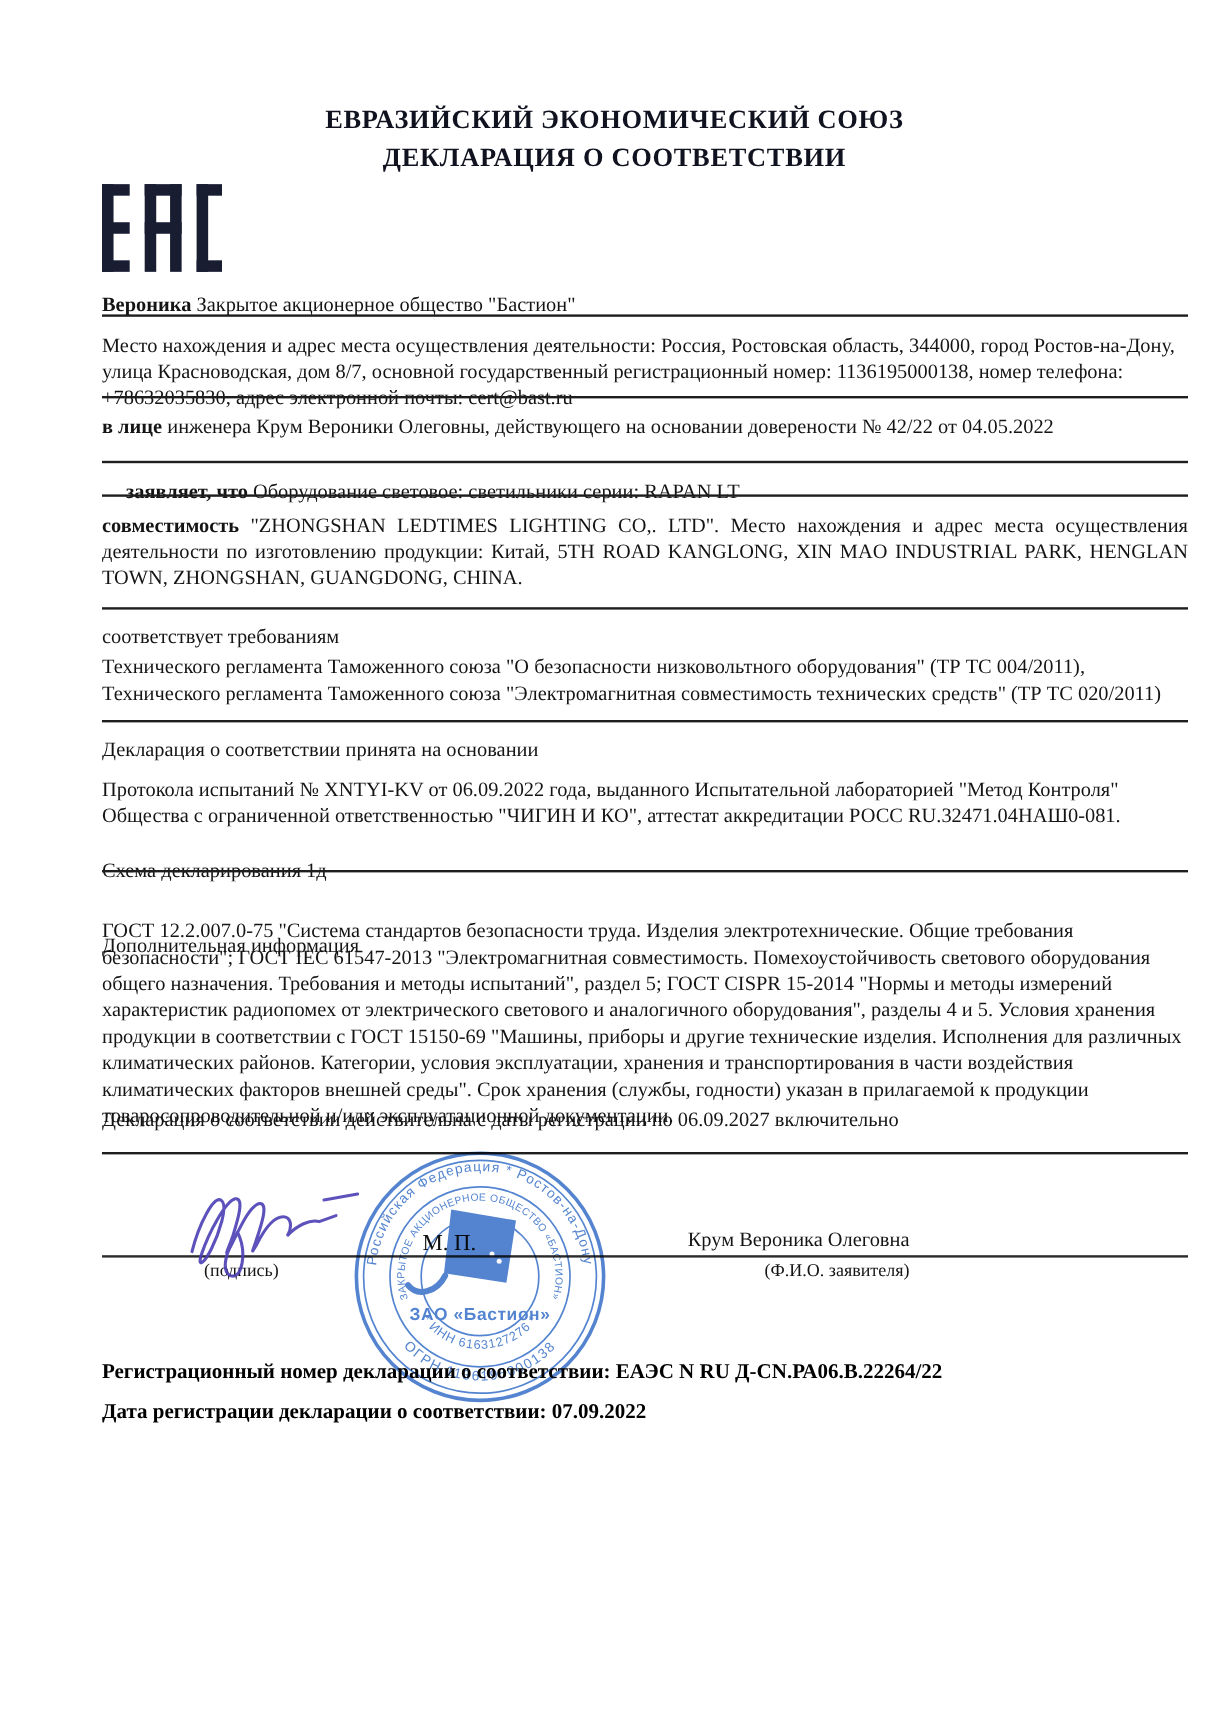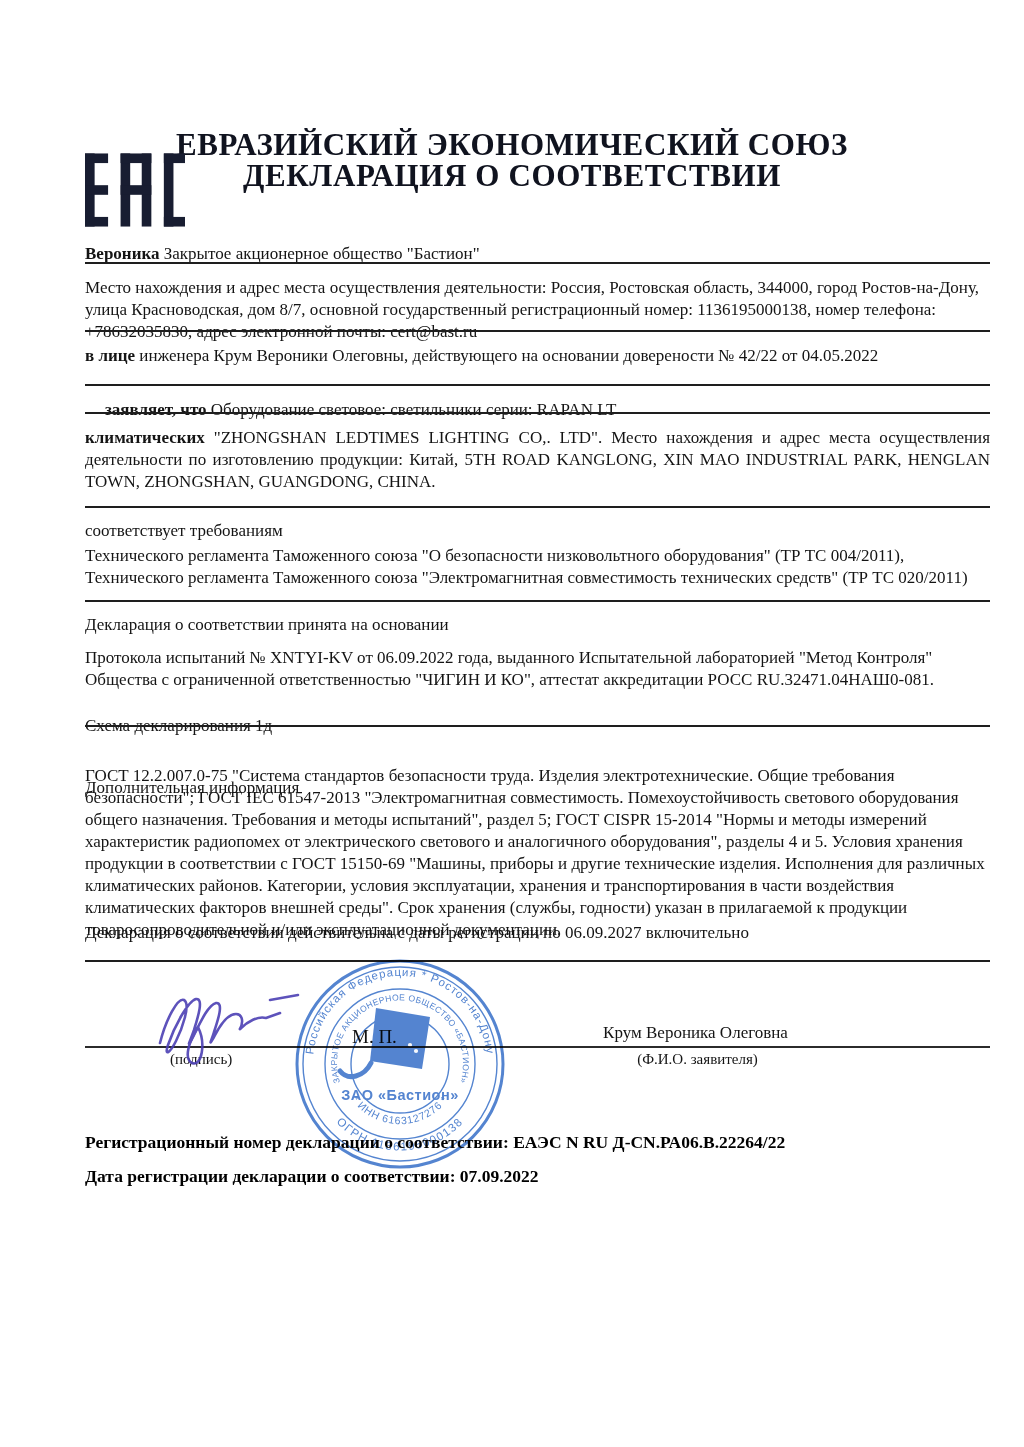--- a/index.html
+++ b/index.html
@@ -4,23 +4,22 @@
 <style>
   html,body { margin:0; padding:0; }
   body { background:#ffffff; }
   .page {
     position:relative; width:1024px; height:1447px; background:#ffffff;
     font-family:"Liberation Serif", serif; color:#141414; overflow:hidden;
   }
   .abs { position:absolute; }
   .titles {
     left:0; top:84px; width:1024px; text-align:center;
-    font-weight:bold; font-size:31px; line-height:31px; letter-spacing:0.6px;
+    font-weight:bold; font-size:22px; line-height:31px; letter-spacing:0.6px;
     color:#10131f;
-    margin-top:45px;
   }
   .sec { left:85px; width:905px; font-size:17px; line-height:22px; }
   .sec b { font-weight:bold; }
   .hr { left:85px; width:905px; height:2px; background:#1e1e1e; }
   .just { text-align:justify; }
   .mp { font-size:19px; color:#111; }
   .cap { font-size:15px; }
   .center { text-align:center; }
   .boldline { font-weight:normal; }
   .regline { left:85px; width:905px; font-size:17.5px; font-weight:bold; color:#000000; }
@@ -68,42 +67,42 @@
   </p>
   <div class="abs hr" style="top:384px;"></div>
 
   <p class="abs sec" style="top:382px;margin-left:20px;">
     <b>заявляет, что</b>
     <span>Оборудование световое: светильники серии: RAPAN LT</span>
   </p>
   <div class="abs hr" style="top:412px;"></div>
 
   <p class="abs sec just" style="top:410px;">
-    <b>климатических</b>
+    <b>совместимость</b>
     <span>"ZHONGSHAN LEDTIMES LIGHTING CO,. LTD". Место нахождения и адрес места осуществления деятельности по изготовлению продукции: Китай, 5TH ROAD KANGLONG, XIN MAO INDUSTRIAL PARK, HENGLAN TOWN, ZHONGSHAN, GUANGDONG, CHINA.</span>
   </p>
   <div class="abs hr" style="top:506px;"></div>
 
   <p class="abs sec boldline" style="top:503px;">соответствует требованиям</p>
   <p class="abs sec" style="top:528px;">Технического регламента Таможенного союза "О безопасности низковольтного оборудования" (ТР ТС 004/2011), Технического регламента Таможенного союза "Электромагнитная совместимость технических средств" (ТР ТС 020/2011)</p>
   <div class="abs hr" style="top:600px;"></div>
 
   <p class="abs sec boldline" style="top:597px;">Декларация о соответствии принята на основании</p>
   <p class="abs sec" style="top:630px;">Протокола испытаний № XNTYI-KV от 06.09.2022 года, выданного Испытательной лабораторией "Метод Контроля" Общества с ограниченной ответственностью "ЧИГИН И КО", аттестат аккредитации РОСС RU.32471.04НАШ0-081.</p>
   <p class="abs sec" style="top:694px;margin-top:21px;">Схема декларирования 1д</p>
   <div class="abs hr" style="top:725px;"></div>
 
   <p class="abs sec boldline" style="top:760px;">Дополнительная информация</p>
   <p class="abs sec" style="top:748px;">ГОСТ 12.2.007.0-75 "Система стандартов безопасности труда. Изделия электротехнические. Общие требования безопасности"; ГОСТ IEC 61547-2013 "Электромагнитная совместимость. Помехоустойчивость светового оборудования общего назначения. Требования и методы испытаний", раздел 5; ГОСТ CISPR 15-2014 "Нормы и методы измерений характеристик радиопомех от электрического светового и аналогичного оборудования", разделы 4 и 5. Условия хранения продукции в соответствии с ГОСТ 15150-69 "Машины, приборы и другие технические изделия. Исполнения для различных климатических районов. Категории, условия эксплуатации, хранения и транспортирования в части воздействия климатических факторов внешней среды". Срок хранения (службы, годности) указан в прилагаемой к продукции товаросопроводительной и/или эксплуатационной документации.</p>
   <div class="abs hr" style="top:960px;"></div>
 
   <p class="abs sec boldline" style="top:905px;">Декларация о соответствии действительна с даты регистрации по 06.09.2027 включительно</p>
 
   <div class="abs mp" style="left:352px; top:1026px;">М. П.</div>
-  <div class="abs sec center" style="left:543px; top:1022px; width:305px;">Крум Вероника Олеговна</div>
+  <div class="abs sec center" style="left:513px; top:1022px; width:305px;">Крум Вероника Олеговна</div>
   <div class="abs hr" style="top:1046px; background:#2b2b2b;"></div>
   <div class="abs cap" style="left:170px; top:1051px;">(подпись)</div>
   <div class="abs cap center" style="left:545px; top:1051px; width:305px;">(Ф.И.О. заявителя)</div>
 
   <svg class="abs" style="left:152px; top:983px;" width="185" height="95" viewBox="0 0 185 95">
     <g stroke="#4c40b4" stroke-width="2.6" fill="none" stroke-linecap="round" stroke-linejoin="round" opacity="0.9">
       <path d="M 8,60 C 14,36 26,14 32,17 C 39,21 30,46 24,58 C 18,70 12,74 16,62 C 22,44 36,18 44,16 C 52,15 46,34 42,47 C 38,59 34,66 40,56 C 48,40 56,22 64,20 C 72,19 66,37 62,49 C 59,59 56,64 62,54 C 68,42 76,31 84,31 C 90,31 92,38 88,46"></path>
       <path d="M 46,44 C 54,60 50,84 40,80 C 32,76 36,60 46,44"></path>
       <path d="M 88,46 C 96,38 106,33 114,35 L 128,30"></path>
       <path d="M 118,17 L 146,12"></path>

